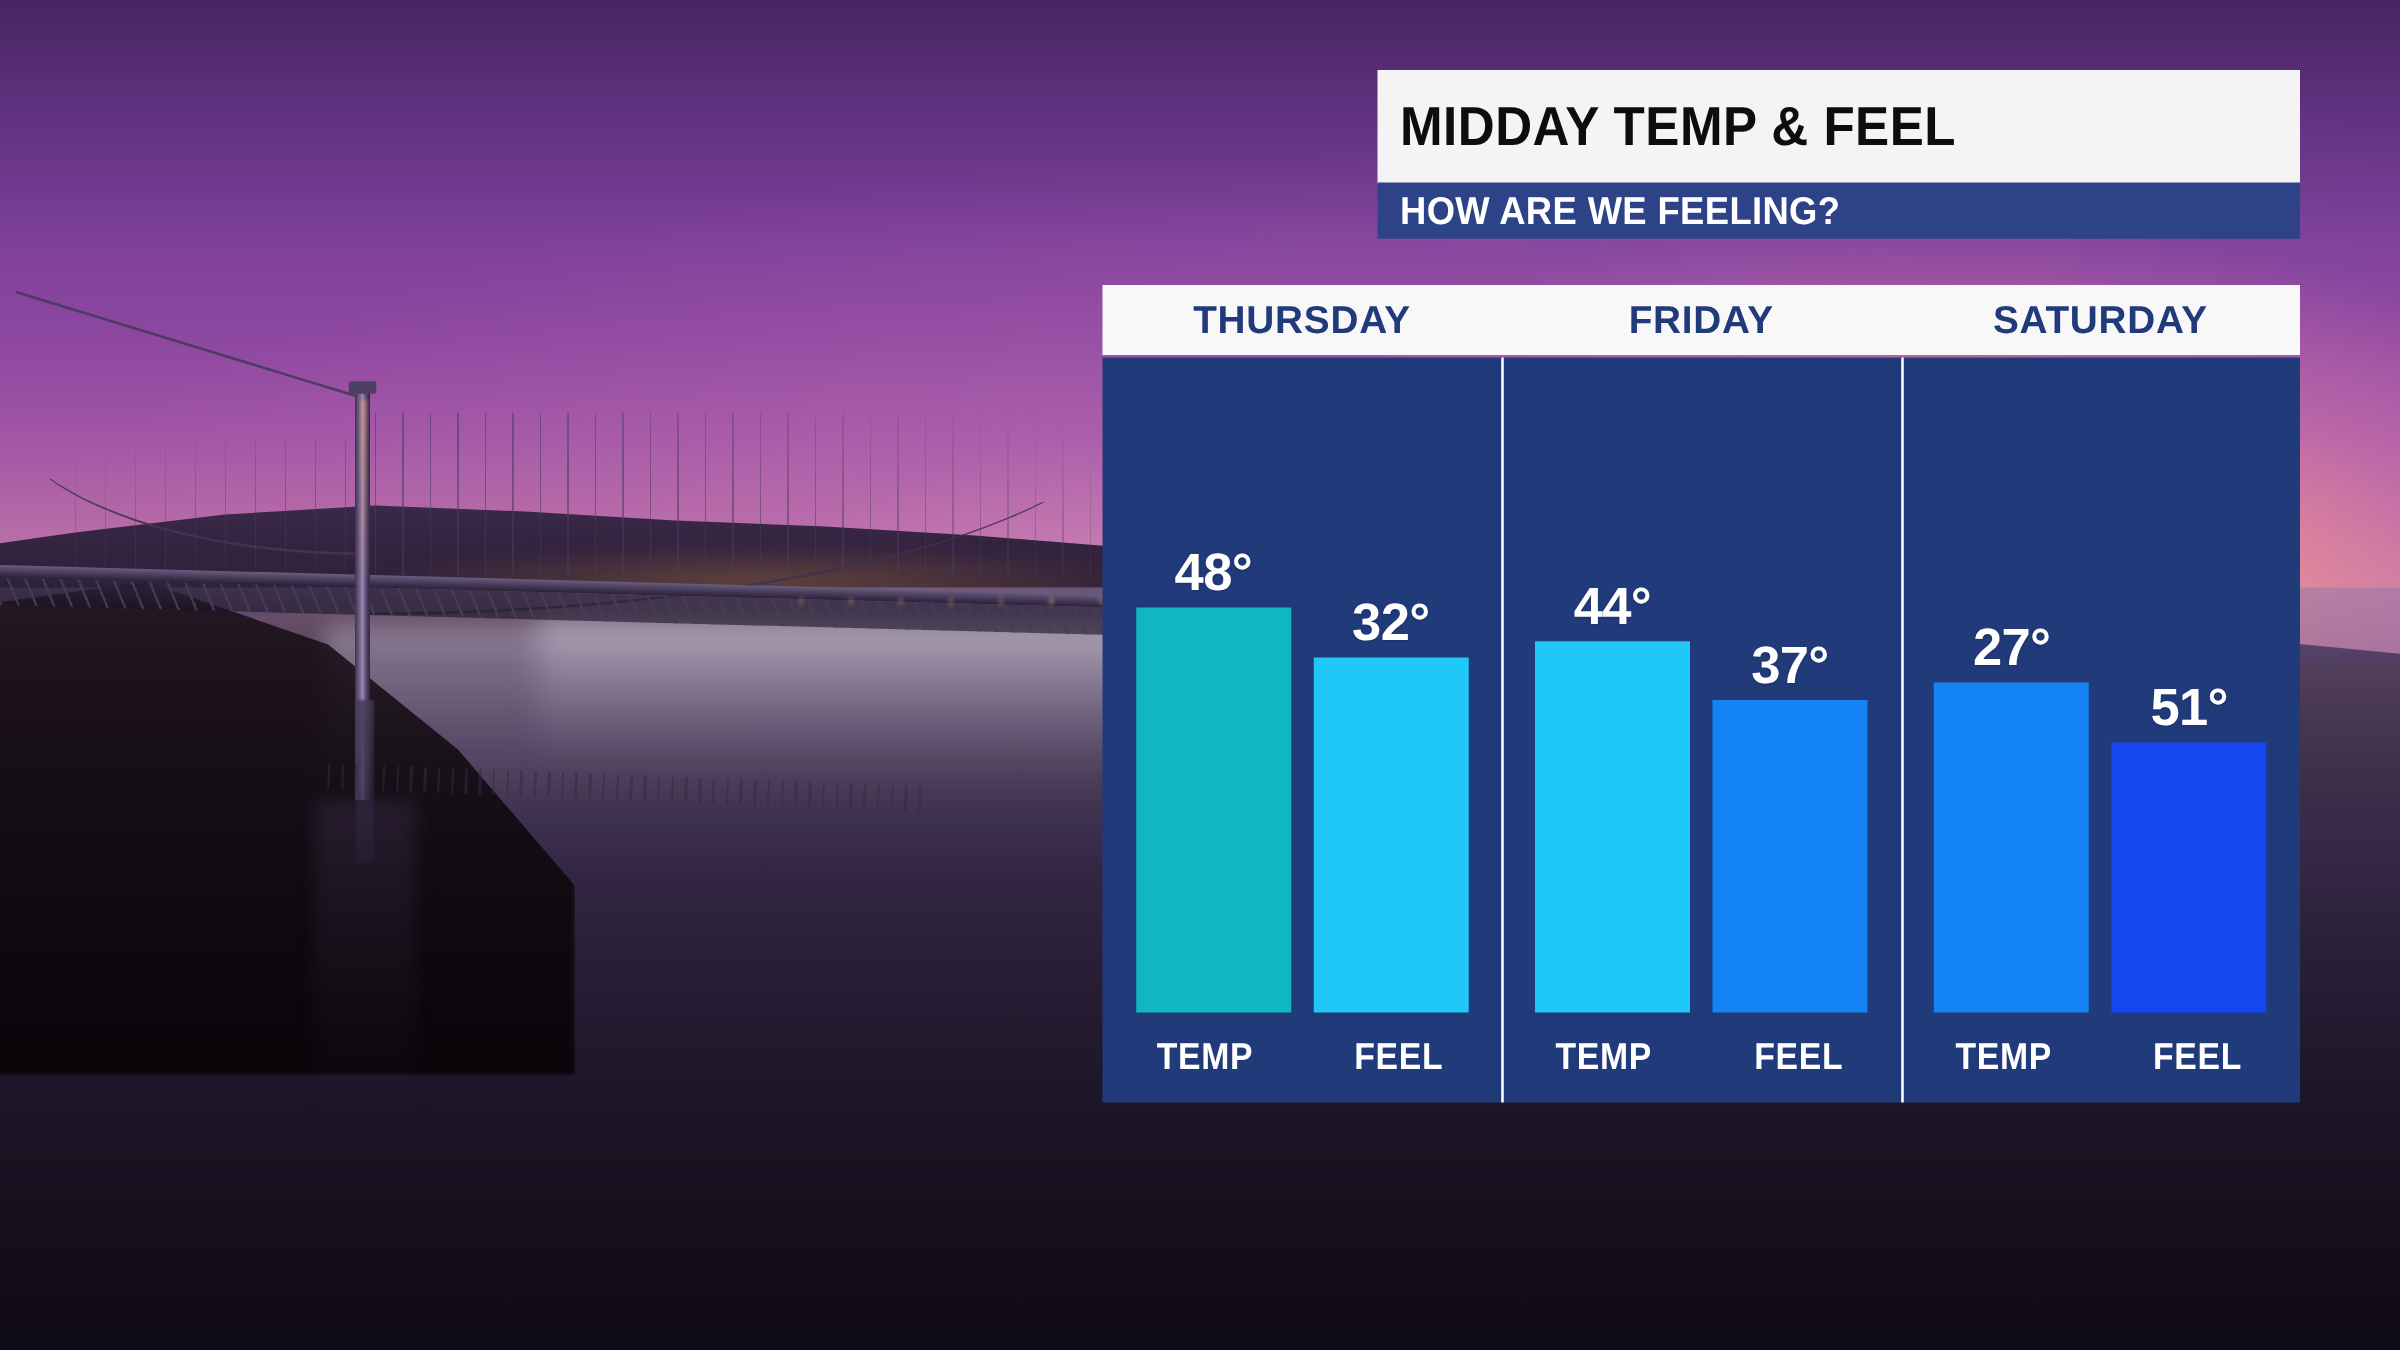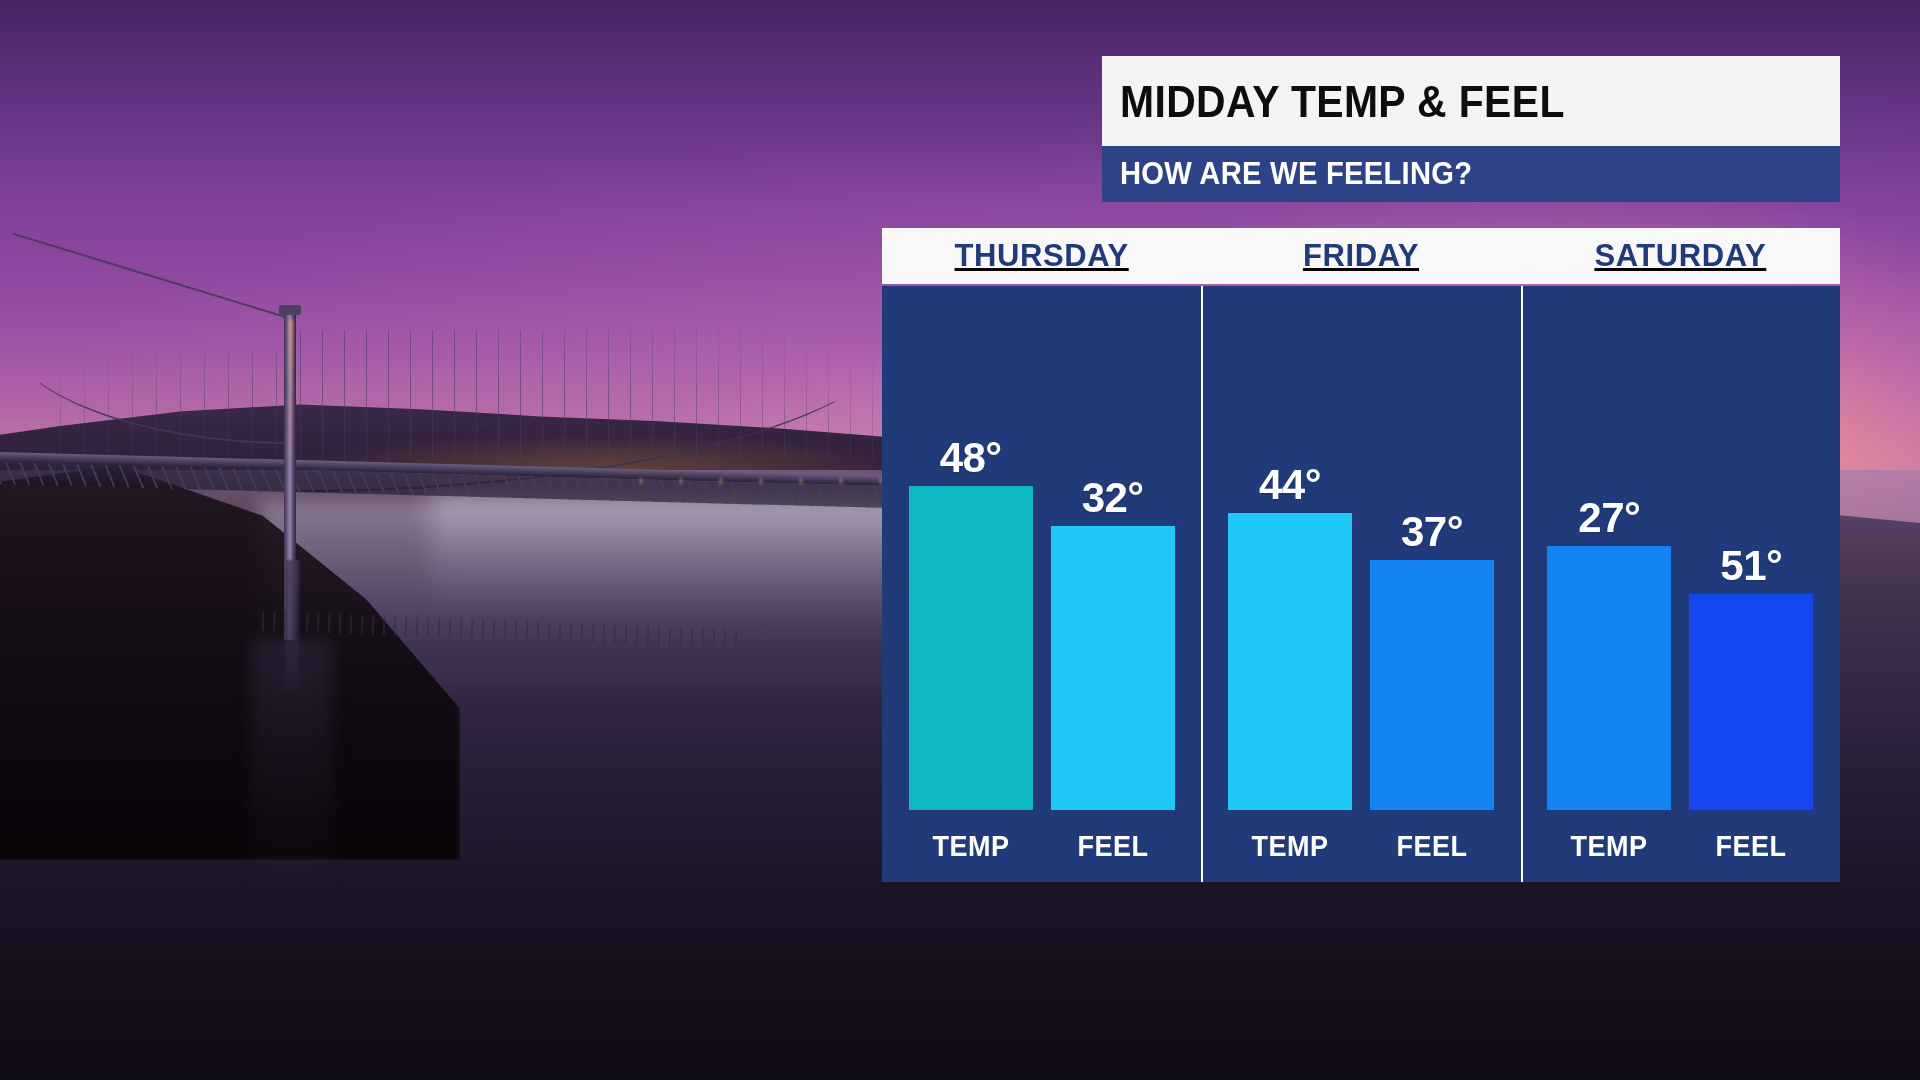--- a/index.html
+++ b/index.html
@@ -281,21 +281,21 @@
     letter-spacing: 0.4px;
     color: #0d0d0f;
     font-family: "Liberation Sans Narrow", "Liberation Sans", sans-serif;
     transform: scaleX(0.93);
     transform-origin: left center;
     white-space: nowrap;
   }
   .subtitle-bar {
     position: absolute;
     left: 1102px; top: 146px;
-    width: 738px; height: 56px;
+    width: 738px; height: 45px;
     background: #2e4387;
     display: flex;
     align-items: center;
   }
   .subtitle-text {
     margin-left: 18px;
     font-size: 31px;
     font-weight: 700;
     letter-spacing: 0.3px;
     color: #ffffff;
@@ -310,21 +310,20 @@
     left: 882px; top: 228px;
     width: 958px; height: 56px;
     background: #f8f8f9;
     display: flex;
   }
   .day-head-cell {
     flex: 1 1 0;
     display: flex;
     align-items: center;
     justify-content: center;
-    text-decoration: underline;
   }
   .day-head-cell span {
     font-size: 31px;
     font-weight: 700;
     color: #213a7a;
     letter-spacing: 0.6px;
     white-space: nowrap;
   }
 
   .chart-panel {
@@ -378,21 +377,21 @@
     letter-spacing: -0.5px;
     text-shadow: 0 1px 2px rgba(0,0,0,0.18);
   }
   .bar-rect {
     width: 124px;
   }
   .labels-row {
     height: 72px;
     display: flex;
     align-items: center;
-    justify-content: center;
+    justify-content: space-between;
     gap: 18px;
     padding: 0 20px;
     box-sizing: border-box;
   }
   .label-cell {
     width: 124px;
     text-align: center;
     font-size: 30px;
     font-weight: 700;
     color: #ffffff;

